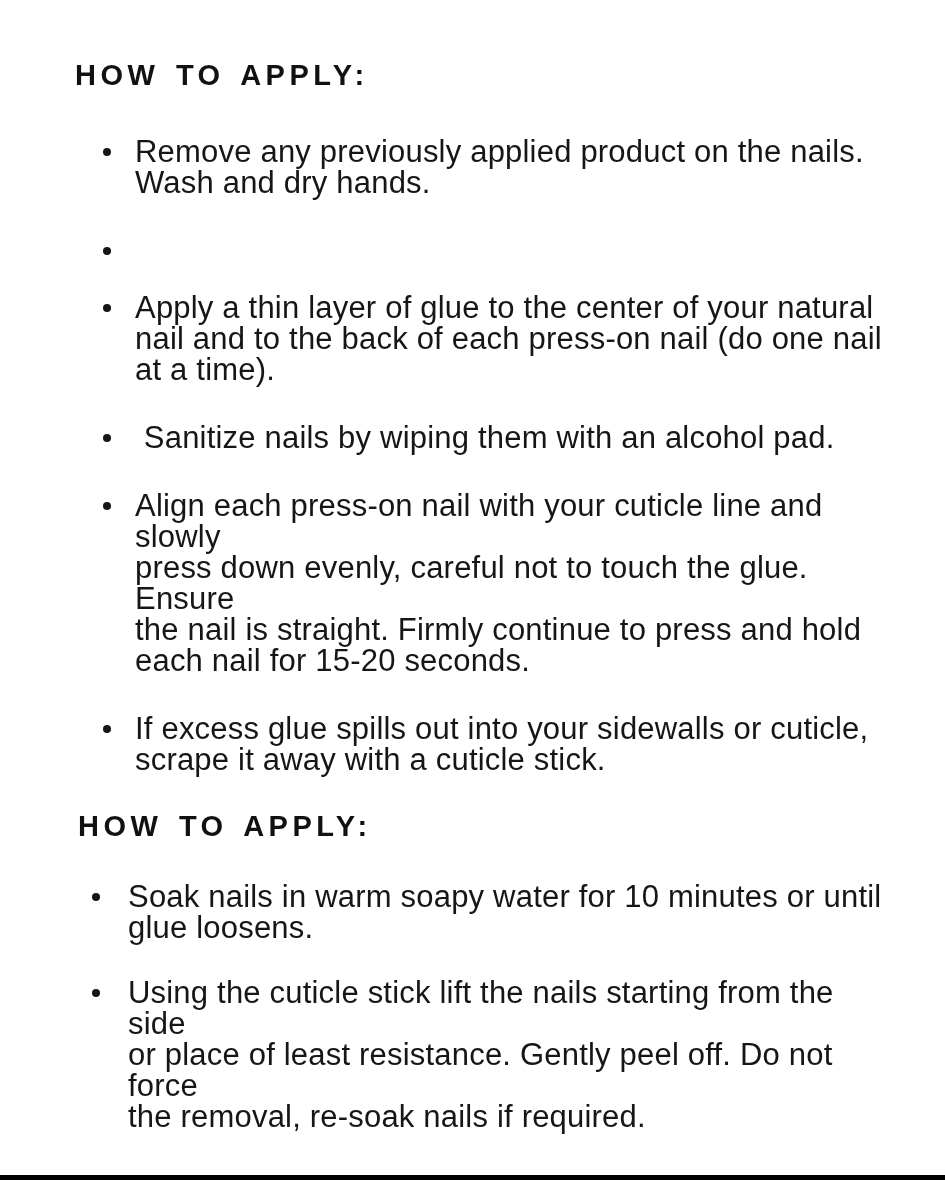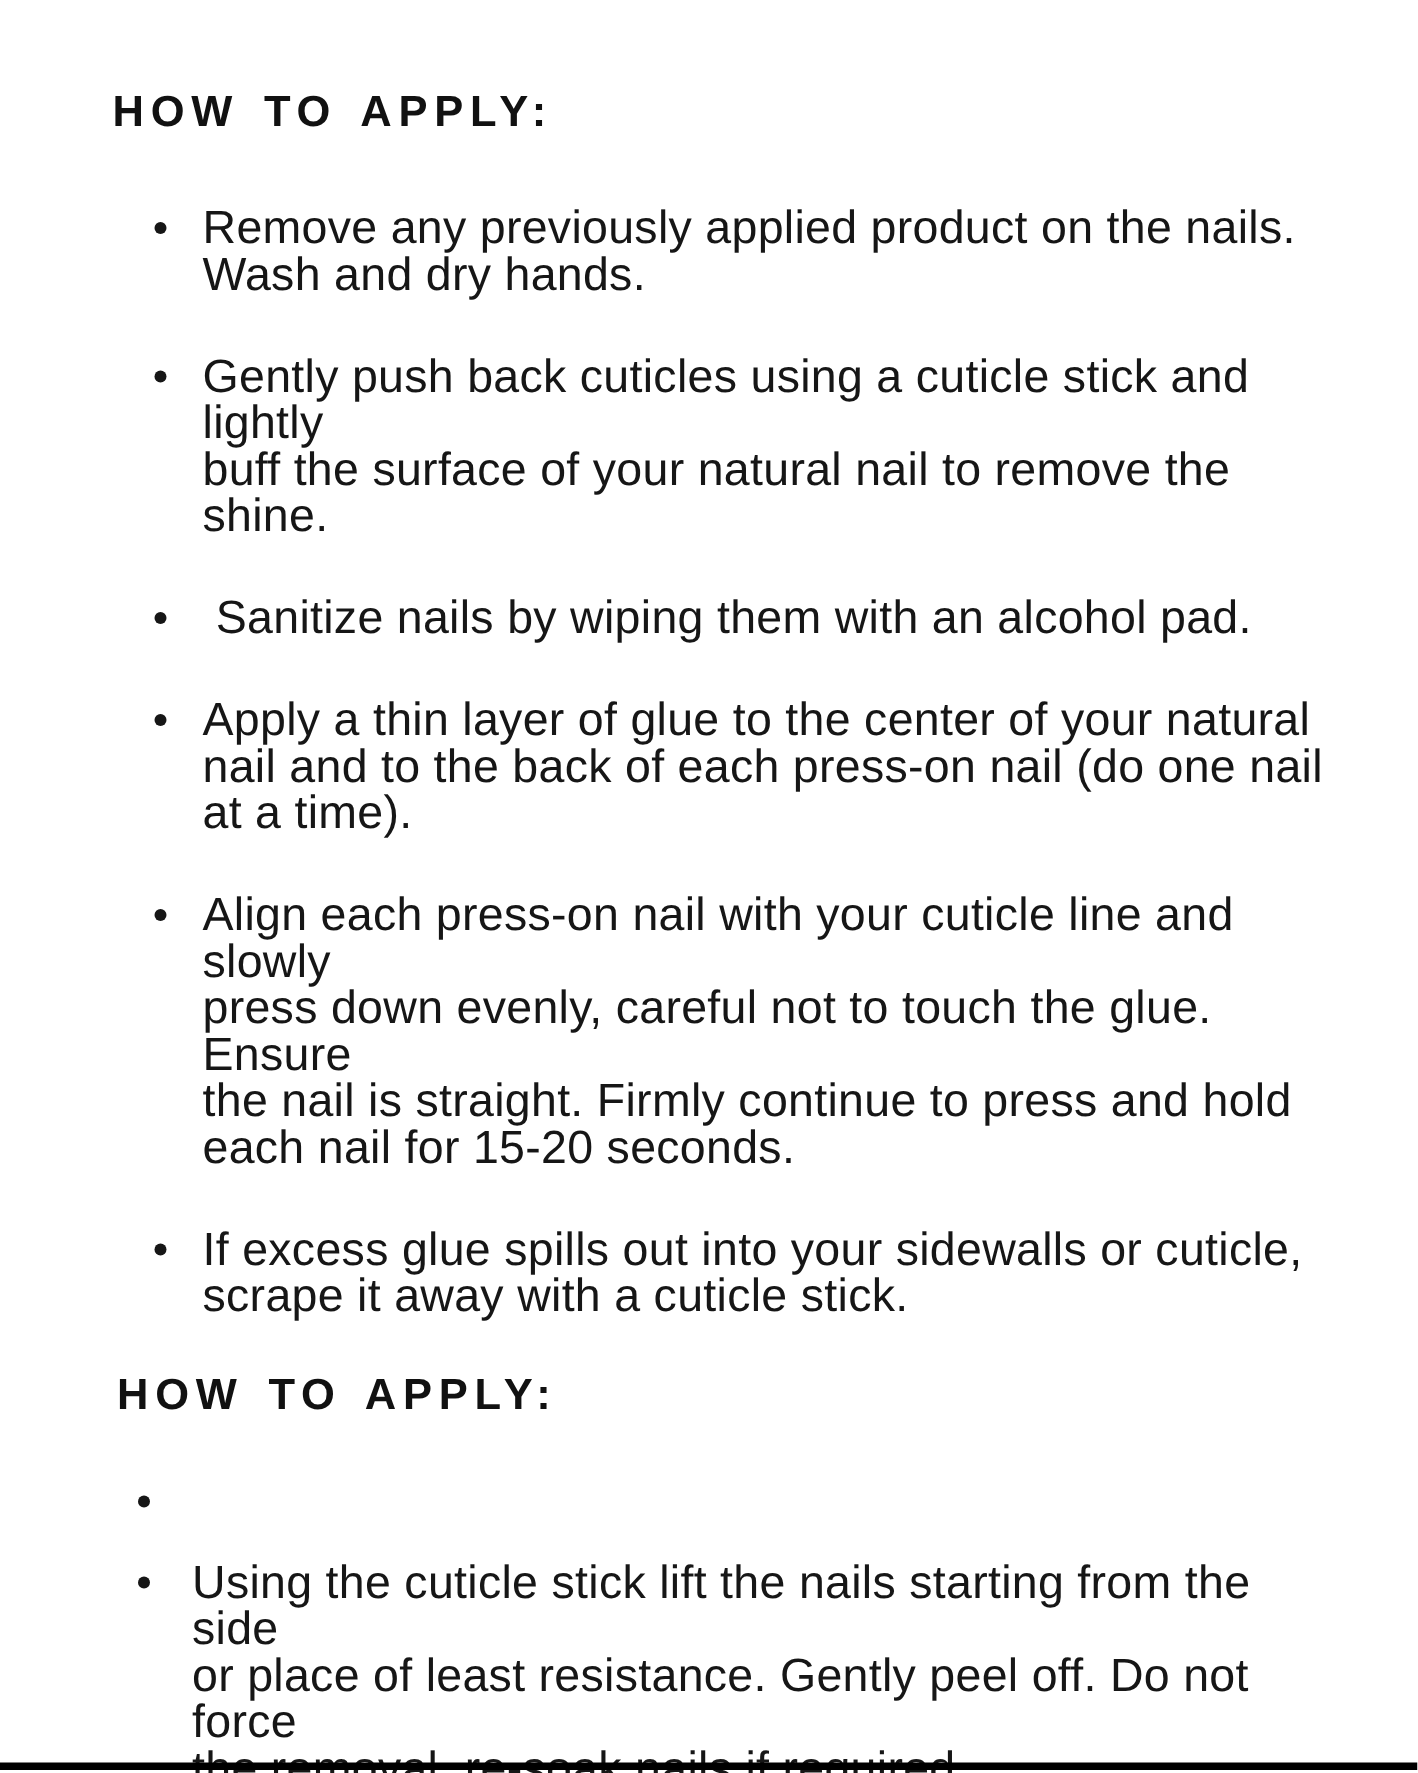--- a/index.html
+++ b/index.html
@@ -73,52 +73,52 @@
   <h2 class="section-title title-apply">HOW TO APPLY:</h2>
 
   <ul class="instruction-list list-apply">
     <li class="instruction-item">
       <span class="bullet"></span>
       <span class="item-text">Remove any previously applied product on the nails.
 Wash and dry hands.</span>
     </li>
     <li class="instruction-item">
       <span class="bullet"></span>
-      <span class="item-text">Gently push back cuticles using a cuticle stick and lightly
-buff the surface of your natural nail to remove the shine.</span>
-    </li>
-    <li class="instruction-item">
-      <span class="bullet"></span>
-      <span class="item-text"> Sanitize nails by wiping them with an alcohol pad.</span>
     </li>
     <li class="instruction-item">
       <span class="bullet"></span>
       <span class="item-text">Apply a thin layer of glue to the center of your natural
 nail and to the back of each press-on nail (do one nail
 at a time).</span>
+    </li>
+    <li class="instruction-item">
+      <span class="bullet"></span>
+      <span class="item-text"> Sanitize nails by wiping them with an alcohol pad.</span>
     </li>
     <li class="instruction-item">
       <span class="bullet"></span>
       <span class="item-text">Align each press-on nail with your cuticle line and slowly
 press down evenly, careful not to touch the glue. Ensure
 the nail is straight. Firmly continue to press and hold
 each nail for 15-20 seconds.</span>
     </li>
     <li class="instruction-item">
       <span class="bullet"></span>
       <span class="item-text">If excess glue spills out into your sidewalls or cuticle,
 scrape it away with a cuticle stick.</span>
     </li>
   </ul>
 
   <h2 class="section-title title-remove">HOW TO APPLY:</h2>
 
   <ul class="instruction-list list-remove">
     <li class="instruction-item">
       <span class="bullet"></span>
+      <span class="item-text">Soak nails in warm soapy water for 10 minutes or until
+glue loosens.</span>
     </li>
     <li class="instruction-item">
       <span class="bullet"></span>
       <span class="item-text">Using the cuticle stick lift the nails starting from the side
 or place of least resistance. Gently peel off. Do not force
 the removal, re-soak nails if required.</span>
     </li>
   </ul>
 
   <div class="bottom-bar"></div>

